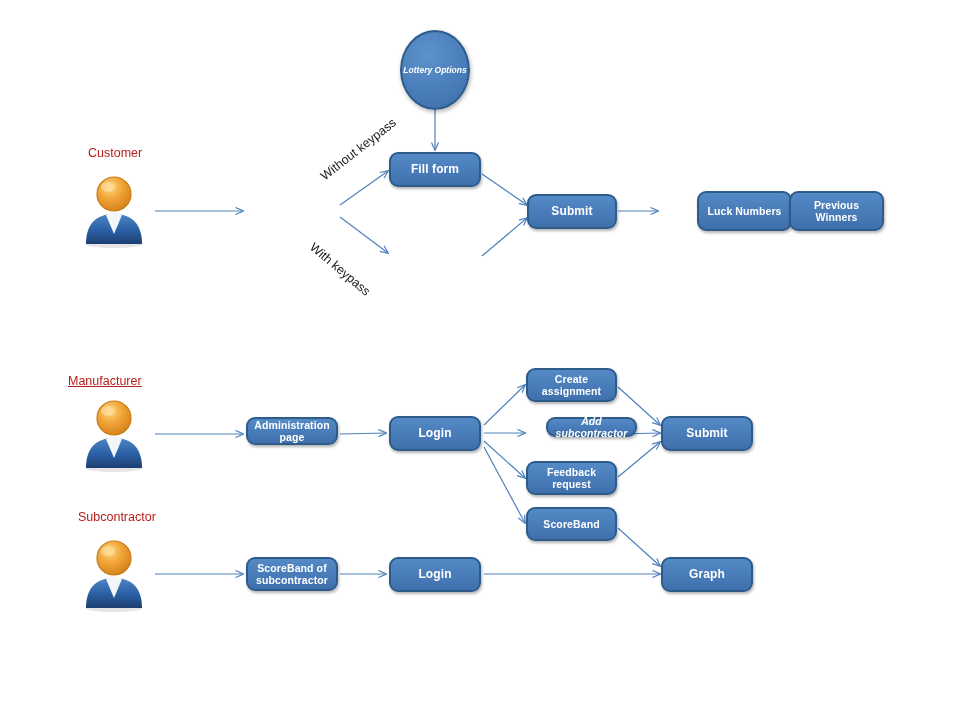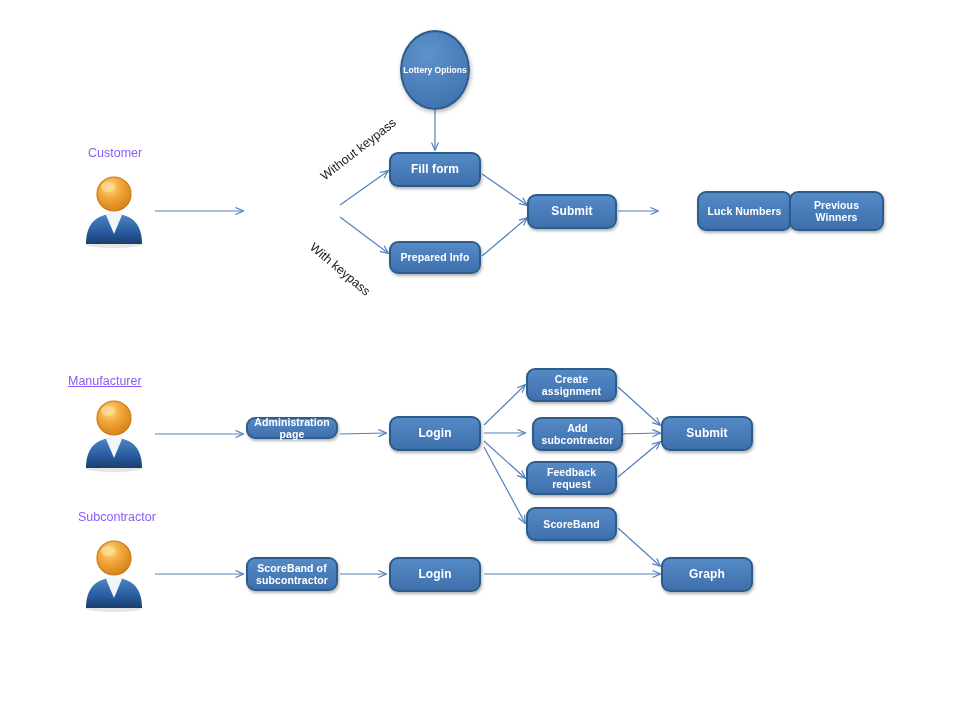--- a/index.html
+++ b/index.html
@@ -62,27 +62,28 @@
     border-radius: 50%;
     color: #fff;
     display: flex;
     align-items: center;
     justify-content: center;
     text-align: center;
     font-size: 8.5px;
     font-weight: bold;
     line-height: 1.25;
     box-shadow: 1px 2px 4px rgba(0,0,0,0.30);
+    font-style: italic;
   }
 
   
   .actor-label {
     position: absolute;
     font-size: 12.5px;
-    color: #8b5cf6;
+    color: #b91c1c;
     white-space: nowrap;
   }
   .avatar {
     position: absolute;
     width: 72px;
     height: 78px;
   }
 
   
   .edge-label {
@@ -176,49 +177,46 @@
 
   <div class="circle-node" style="left:400px; top:30px; width:70px; height:80px;">
     <span class="lbl">Lottery Options</span>
   </div>
 
 
   <div class="node big" style="left:389px; top:152px; width:92px; height:35px;">
     <span class="lbl">Fill form</span>
   </div>
 
-  <div class="node small" style="left:389px; top:241px; width:92px; height:33px;">
-    <span class="lbl">Prepared Info</span>
-  </div>
 
   <div class="node big" style="left:527px; top:194px; width:90px; height:35px;">
     <span class="lbl">Submit</span>
   </div>
 
   <div class="node small" style="left:660px; top:191px; width:95px; height:40px;margin-left:37px;">
     <span class="lbl">Luck Numbers</span>
   </div>
 
   <div class="node small" style="left:789px; top:191px; width:95px; height:40px;">
     <span class="lbl">Previous Winners</span>
   </div>
 
-  <div class="node small" style="left:246px; top:417px; width:92px; height:22px;">
+  <div class="node small" style="left:246px; top:417px; width:92px; height:28px;">
     <span class="lbl">Administration page</span>
   </div>
 
   <div class="node big" style="left:389px; top:416px; width:92px; height:35px;">
     <span class="lbl">Login</span>
   </div>
 
   <div class="node small" style="left:526px; top:368px; width:91px; height:34px;">
     <span class="lbl">Create assignment</span>
   </div>
 
-  <div class="node small" style="left:532px; top:417px; width:91px; height:34px;">
+  <div class="node small" style="left:546px; top:417px; width:91px; height:20px;font-style:italic;">
     <span class="lbl">Add subcontractor</span>
   </div>
 
   <div class="node small" style="left:526px; top:461px; width:91px; height:34px;">
     <span class="lbl">Feedback request</span>
   </div>
 
   <div class="node small" style="left:526px; top:507px; width:91px; height:34px;">
     <span class="lbl">ScoreBand</span>
   </div>

